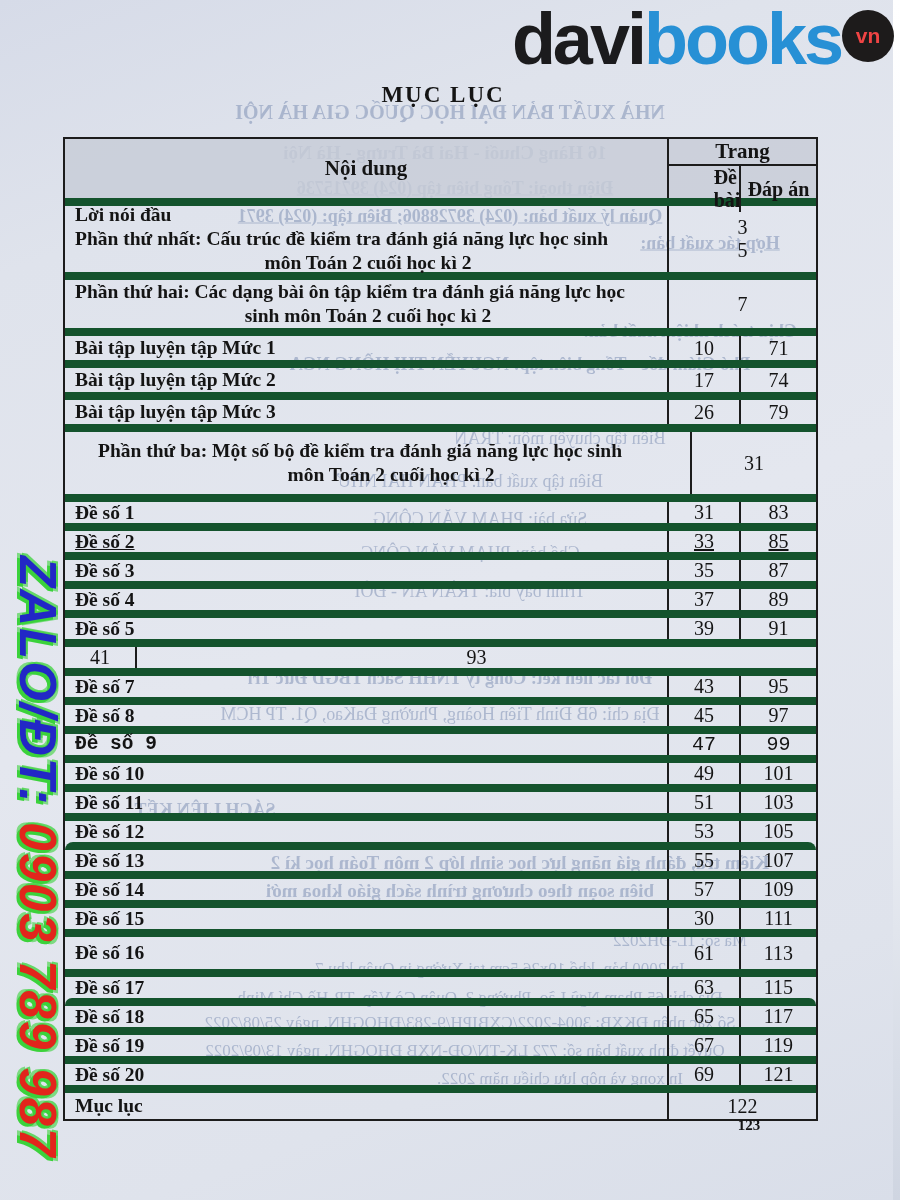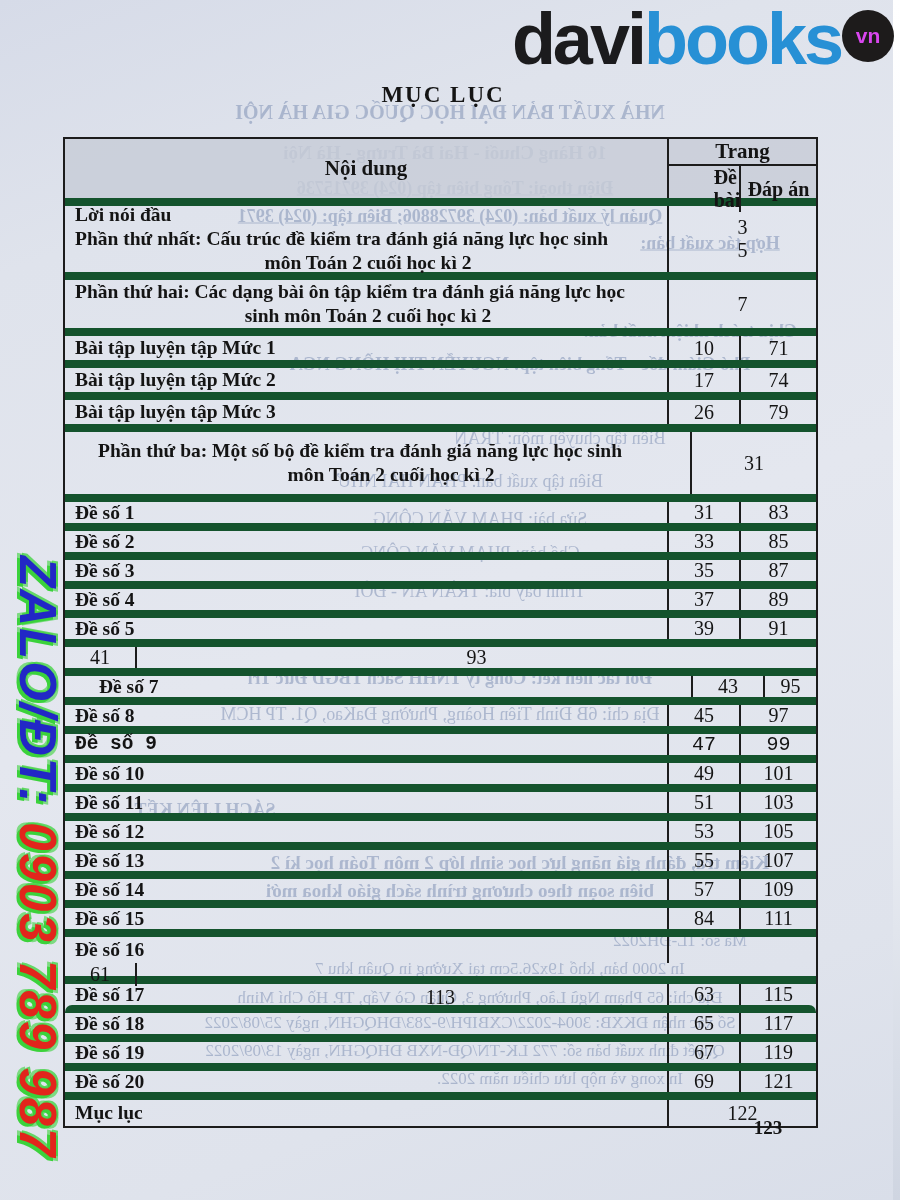--- a/index.html
+++ b/index.html
@@ -15,28 +15,28 @@
   .bleed-line{position:absolute;white-space:nowrap;color:rgba(93,116,160,0.40);
     transform:translate(-50%,-50%) scaleX(-1);font-family:"Liberation Serif","DejaVu Serif",serif;}
   .bleed-line.b{font-weight:bold;}
   .bleed-line.u{text-decoration:underline;}
   
   .logo{position:absolute;top:6px;right:6px;display:flex;align-items:flex-start;z-index:5;
     font-family:"Liberation Sans","DejaVu Sans",sans-serif;font-weight:bold;
     font-size:72px;line-height:0.92;letter-spacing:-3px;}
   .logo .davi{color:#1b1b1d;}
   .logo .books{color:#2790d5;}
-  .logo-badge{width:52px;height:52px;border-radius:50%;background:#1d1b1b;color:#d946ef;
+  .logo-badge{width:52px;height:52px;border-radius:50%;background:#1d1b1b;color:#ef4444;
     display:flex;align-items:center;justify-content:center;font-size:21px;letter-spacing:0;
     margin-left:1px;margin-top:4px;flex:0 0 auto;}
   
   .page-title{position:absolute;top:82px;left:0;width:886px;text-align:center;z-index:2;
     font-weight:bold;font-size:23px;letter-spacing:2px;}
-  .page-number{position:absolute;top:1117px;left:723px;width:90px;text-align:center;z-index:2;
-    font-weight:bold;font-size:19px;}
+  .page-number{position:absolute;top:1117px;left:704px;width:90px;text-align:center;z-index:2;
+    font-weight:bold;font-size:15px;}
   
   .toc{position:absolute;left:63px;top:137px;width:755px;z-index:2;
     border:2px solid #1c1c1c;box-sizing:border-box;font-size:19.5px;font-weight:bold;}
   .t-head{height:59px;background:rgba(199,204,215,0.82);display:flex;box-sizing:border-box;}
   .th-content{width:604px;border-right:2px solid #1c1c1c;display:flex;align-items:center;
     justify-content:center;font-size:21px;box-sizing:border-box;}
   .th-right{flex:1;display:flex;flex-direction:column;}
   .th-trang{height:29px;border-bottom:2px solid #1c1c1c;display:flex;align-items:center;
     justify-content:center;font-size:21px;box-sizing:border-box;}
   .th-sub{flex:1;display:flex;}
@@ -163,21 +163,21 @@
           <div>31</div>
         </div>
       </div>
       <div class="t-row" style="height: 29px;">
         <div class="t-label">
           <div class="t-line">Đề số 1</div>
         </div>
         <div class="t-page first">31</div>
         <div class="t-page second">83</div>
       </div>
-      <div class="t-row" style="height: 29px;">
+      <div class="t-row" style="height: 29px; text-decoration: underline;">
         <div class="t-label">
           <div class="t-line">Đề số 2</div>
         </div>
         <div class="t-page first">33</div>
         <div class="t-page second">85</div>
       </div>
       <div class="t-row" style="height: 29px;">
         <div class="t-label">
           <div class="t-line">Đề số 3</div>
         </div>
@@ -195,21 +195,21 @@
         <div class="t-label">
           <div class="t-line">Đề số 5</div>
         </div>
         <div class="t-page first">39</div>
         <div class="t-page second">91</div>
       </div>
       <div class="t-row" style="height: 29px;">
         <div class="t-page first">41</div>
         <div class="t-page second">93</div>
       </div>
-      <div class="t-row" style="height: 29px; padding-left: 24px;">
+      <div class="t-row" style="height: 29px;">
         <div class="t-label">
           <div class="t-line">Đề số 7</div>
         </div>
         <div class="t-page first">43</div>
         <div class="t-page second">95</div>
       </div>
       <div class="t-row" style="height: 29px;">
         <div class="t-label">
           <div class="t-line">Đề số 8</div>
         </div>
@@ -237,42 +237,42 @@
         <div class="t-page first">51</div>
         <div class="t-page second">103</div>
       </div>
       <div class="t-row" style="height: 29px;">
         <div class="t-label">
           <div class="t-line">Đề số 12</div>
         </div>
         <div class="t-page first">53</div>
         <div class="t-page second">105</div>
       </div>
-      <div class="t-row" style="height: 29px;">
+      <div class="t-row" style="height: 29px; border-radius: 8px;">
         <div class="t-label">
           <div class="t-line">Đề số 13</div>
         </div>
         <div class="t-page first">55</div>
         <div class="t-page second">107</div>
       </div>
       <div class="t-row" style="height: 29px;">
         <div class="t-label">
           <div class="t-line">Đề số 14</div>
         </div>
         <div class="t-page first">57</div>
         <div class="t-page second">109</div>
       </div>
       <div class="t-row" style="height: 29px;">
         <div class="t-label">
           <div class="t-line">Đề số 15</div>
         </div>
-        <div class="t-page first">84</div>
+        <div class="t-page first">30</div>
         <div class="t-page second">111</div>
       </div>
-      <div class="t-row" style="height: 47px; flex-direction: column;">
+      <div class="t-row" style="height: 40px;">
         <div class="t-label">
           <div class="t-line">Đề số 16</div>
         </div>
         <div class="t-page first">61</div>
         <div class="t-page second">113</div>
       </div>
       <div class="t-row" style="height: 29px;">
         <div class="t-label">
           <div class="t-line">Đề số 17</div>
         </div>

